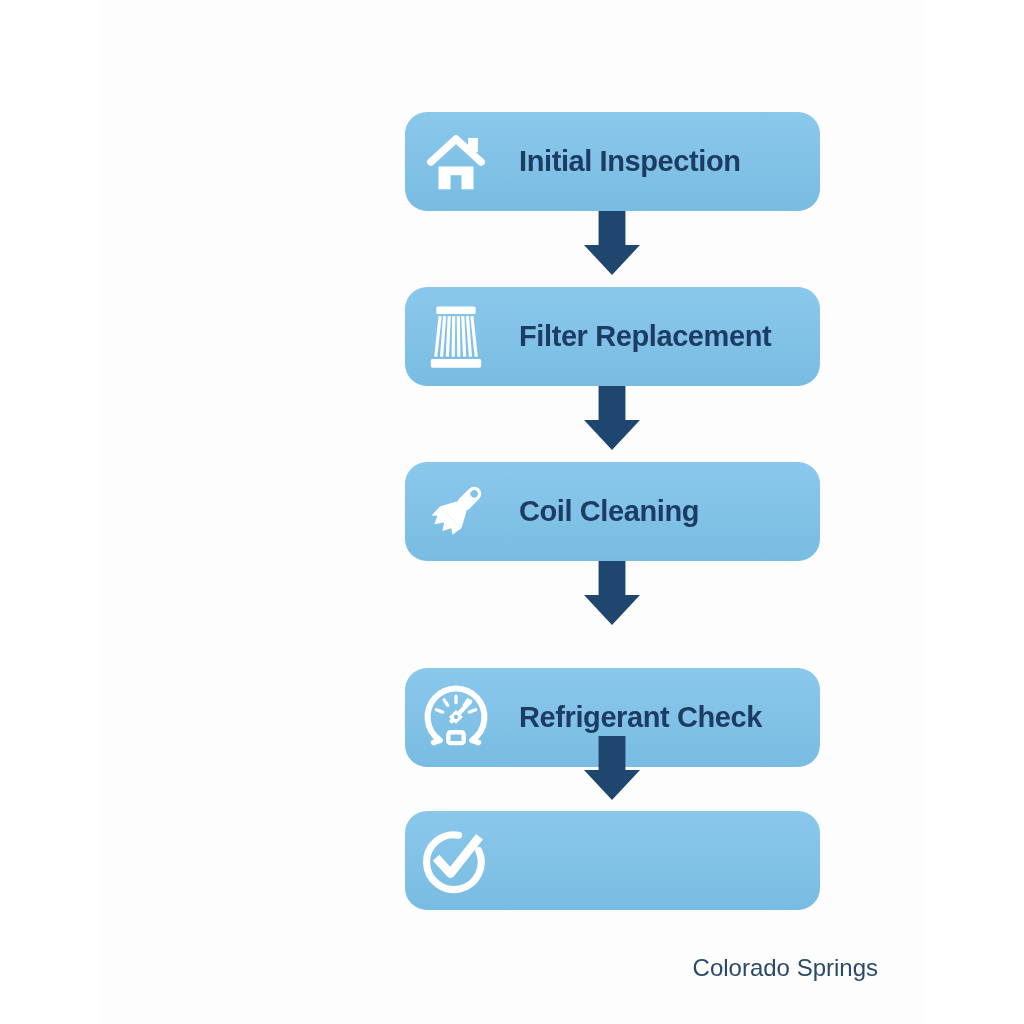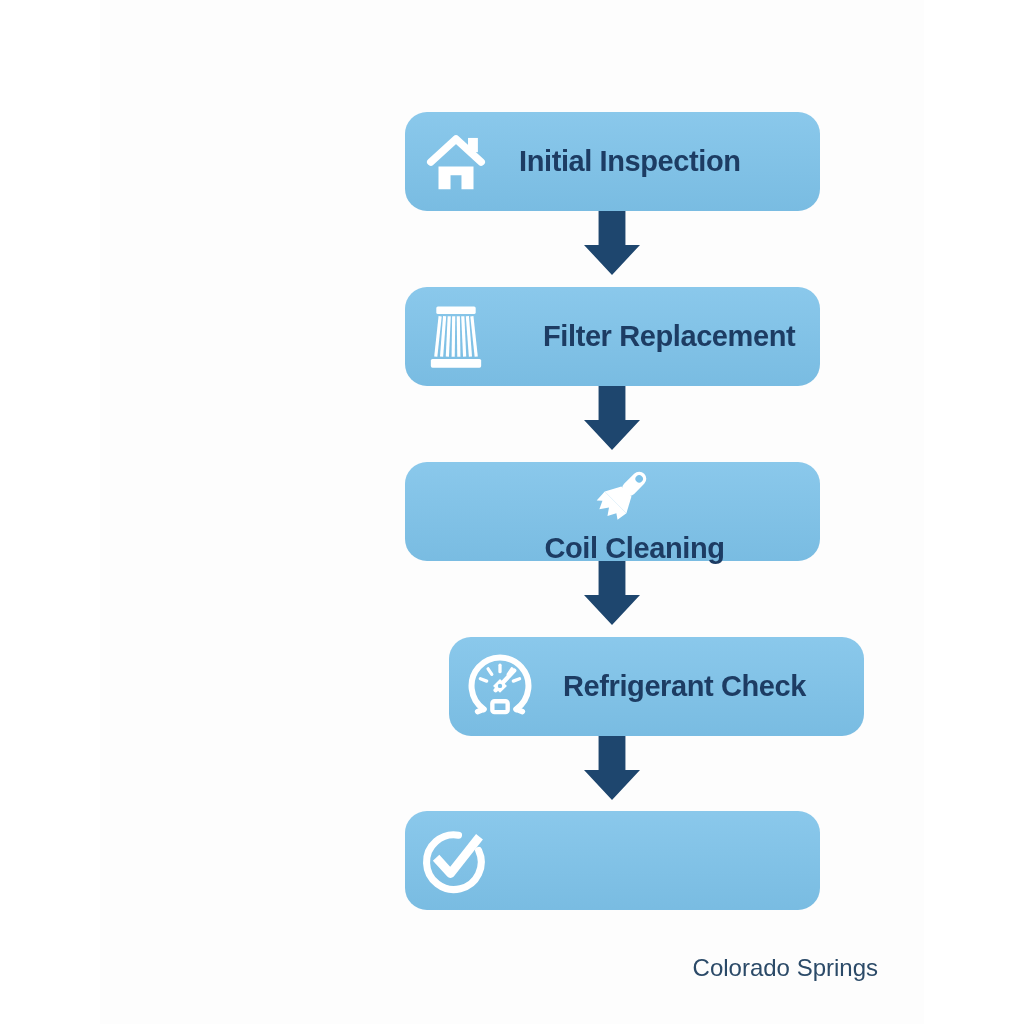--- a/index.html
+++ b/index.html
@@ -48,21 +48,21 @@
     clip-path:polygon(26% 0,74% 0,74% 53%,100% 53%,50% 100%,0 53%,26% 53%);
   }
   .footer-text{
     position:absolute;
     right:46px;top:954px;
     font-size:24px;
     color:var(--footer-text);
     white-space:nowrap;
     text-align:right;
   }
-  .top-112{top:112px;} .top-287{top:287px;gap:24px;} .top-462{top:462px;flex-direction:column;} .top-637{top:637px;margin-left:44px;} .top-811{top:811px;}
+  .top-112{top:112px;} .top-287{top:287px;} .top-462{top:462px;} .top-637{top:668px;} .top-811{top:811px;}
   .atop-211{top:211px;} .atop-386{top:386px;} .atop-561{top:561px;} .atop-736{top:736px;}
 </style>
 </head>
 <body>
 
 <div class="canvas">
 
   <div class="step-box top-112">
     <span class="icon">
       <svg viewBox="0 0 64 64" aria-hidden="true">

